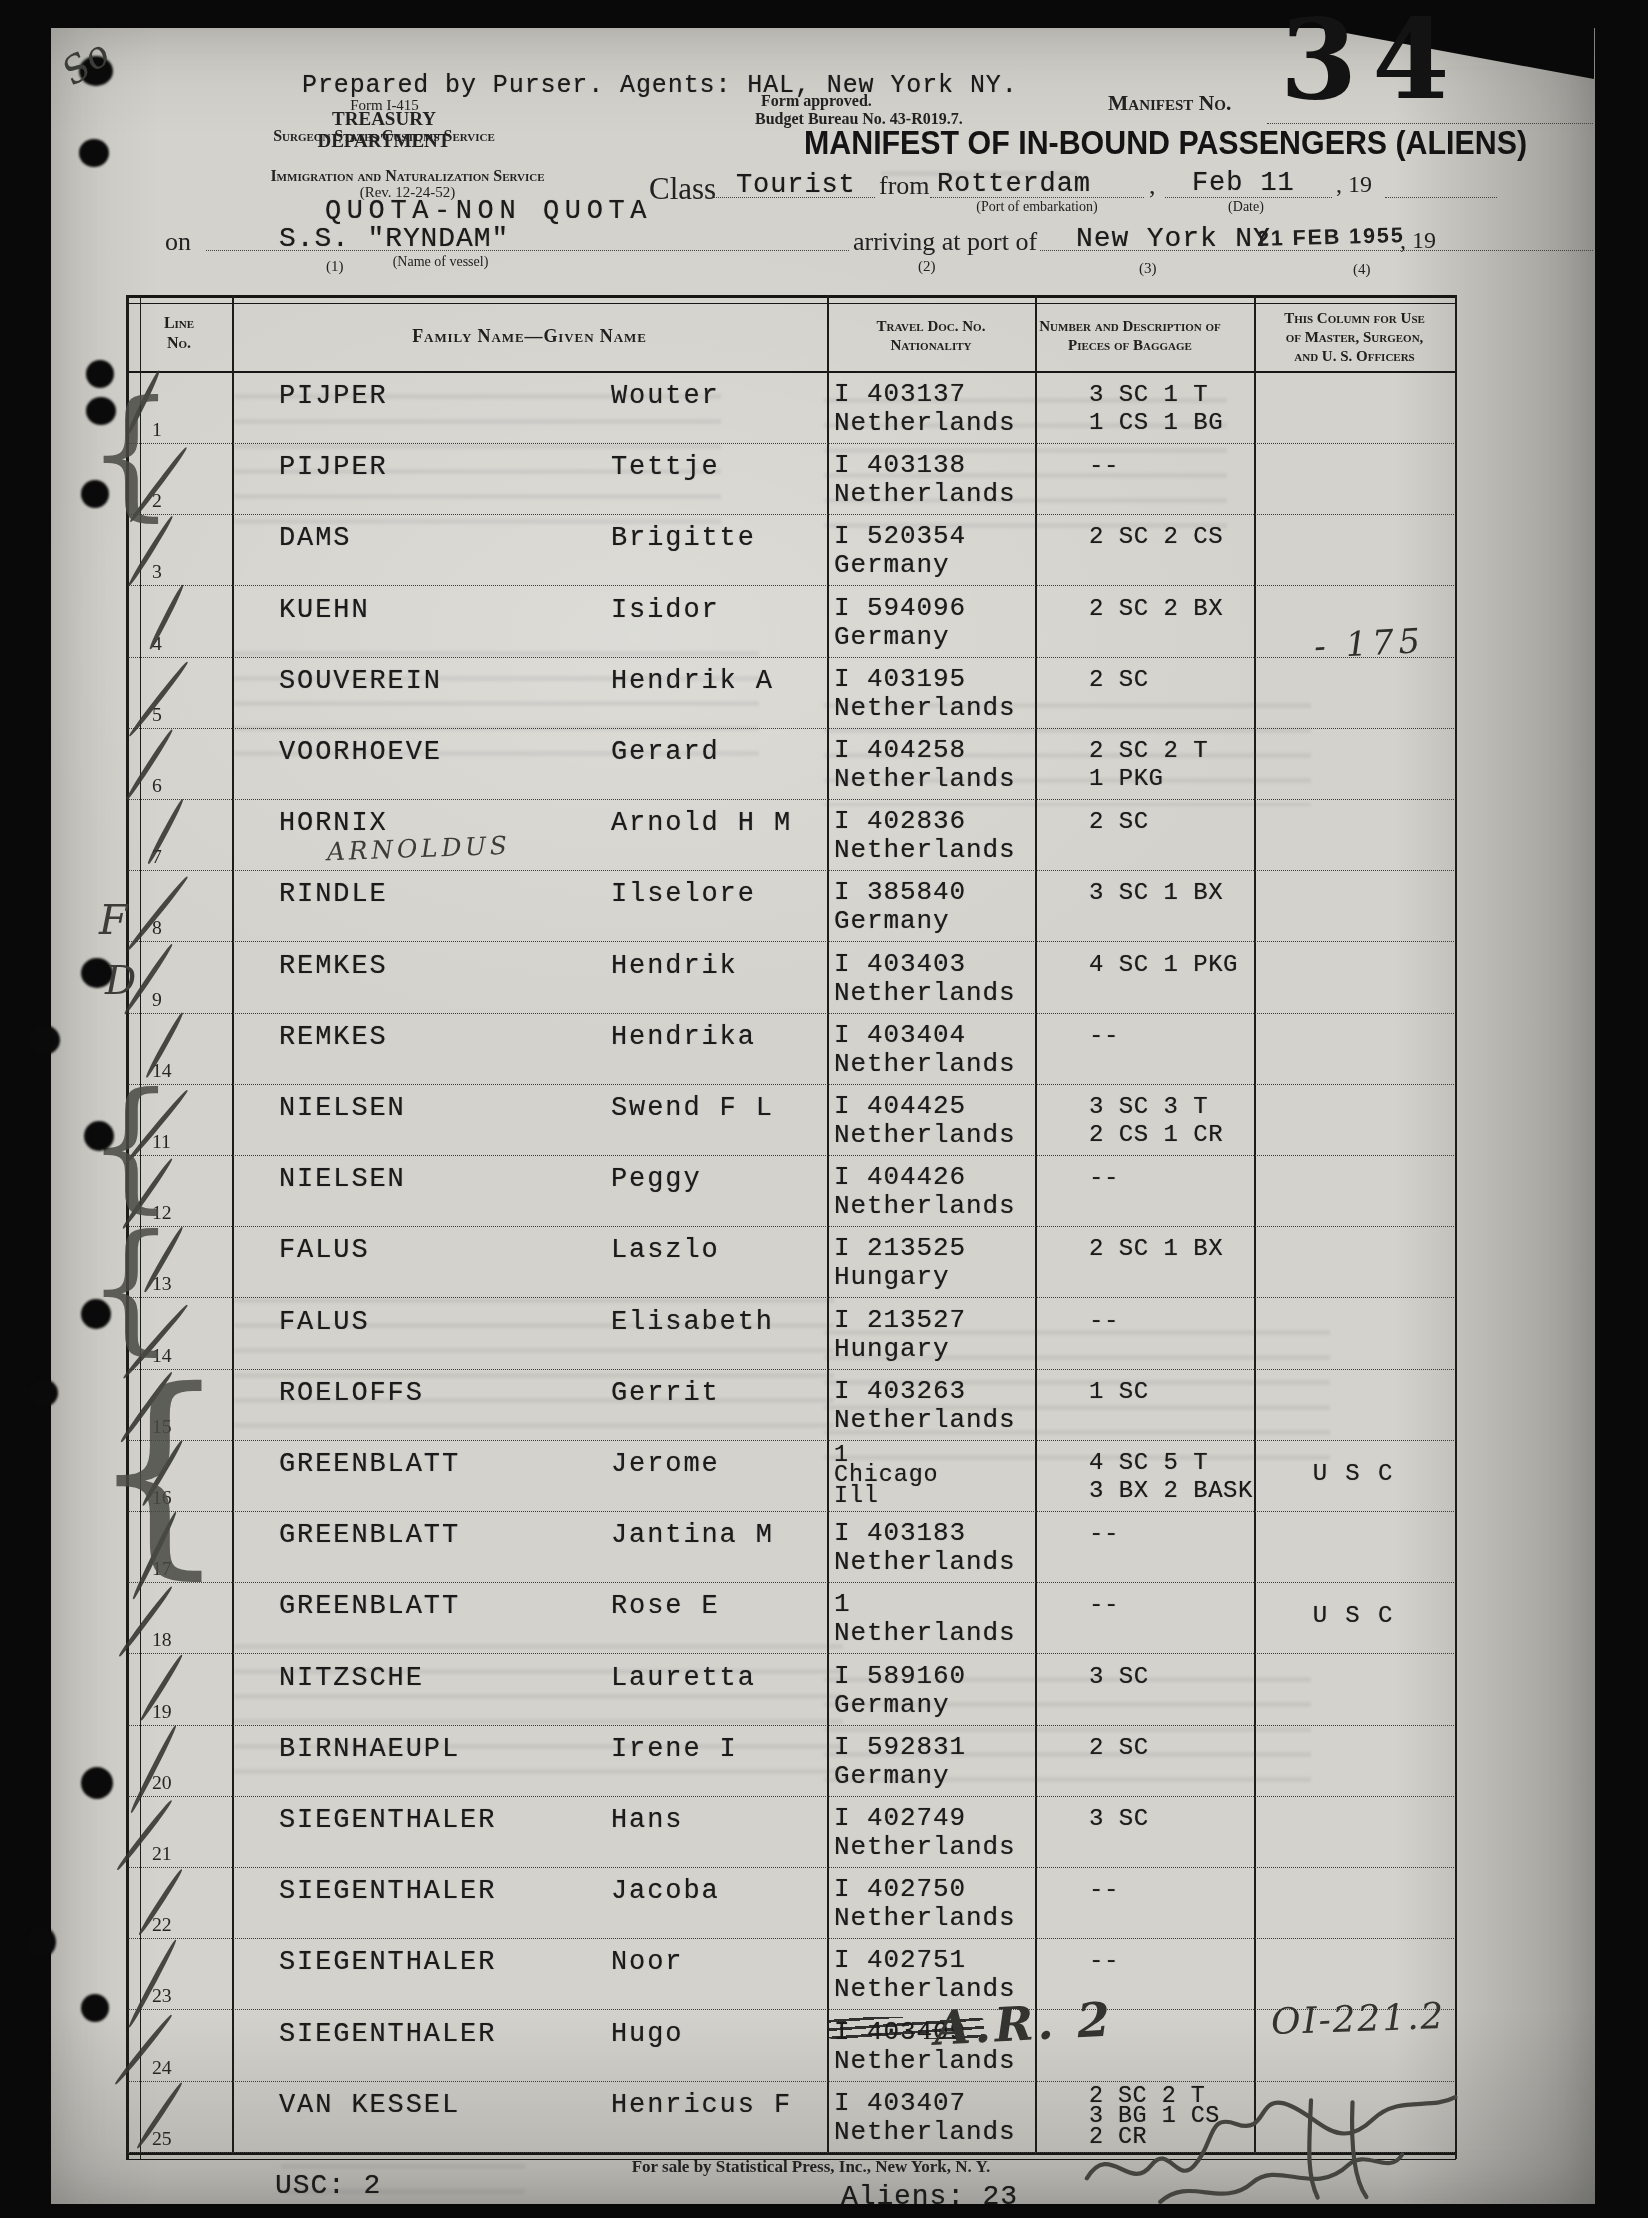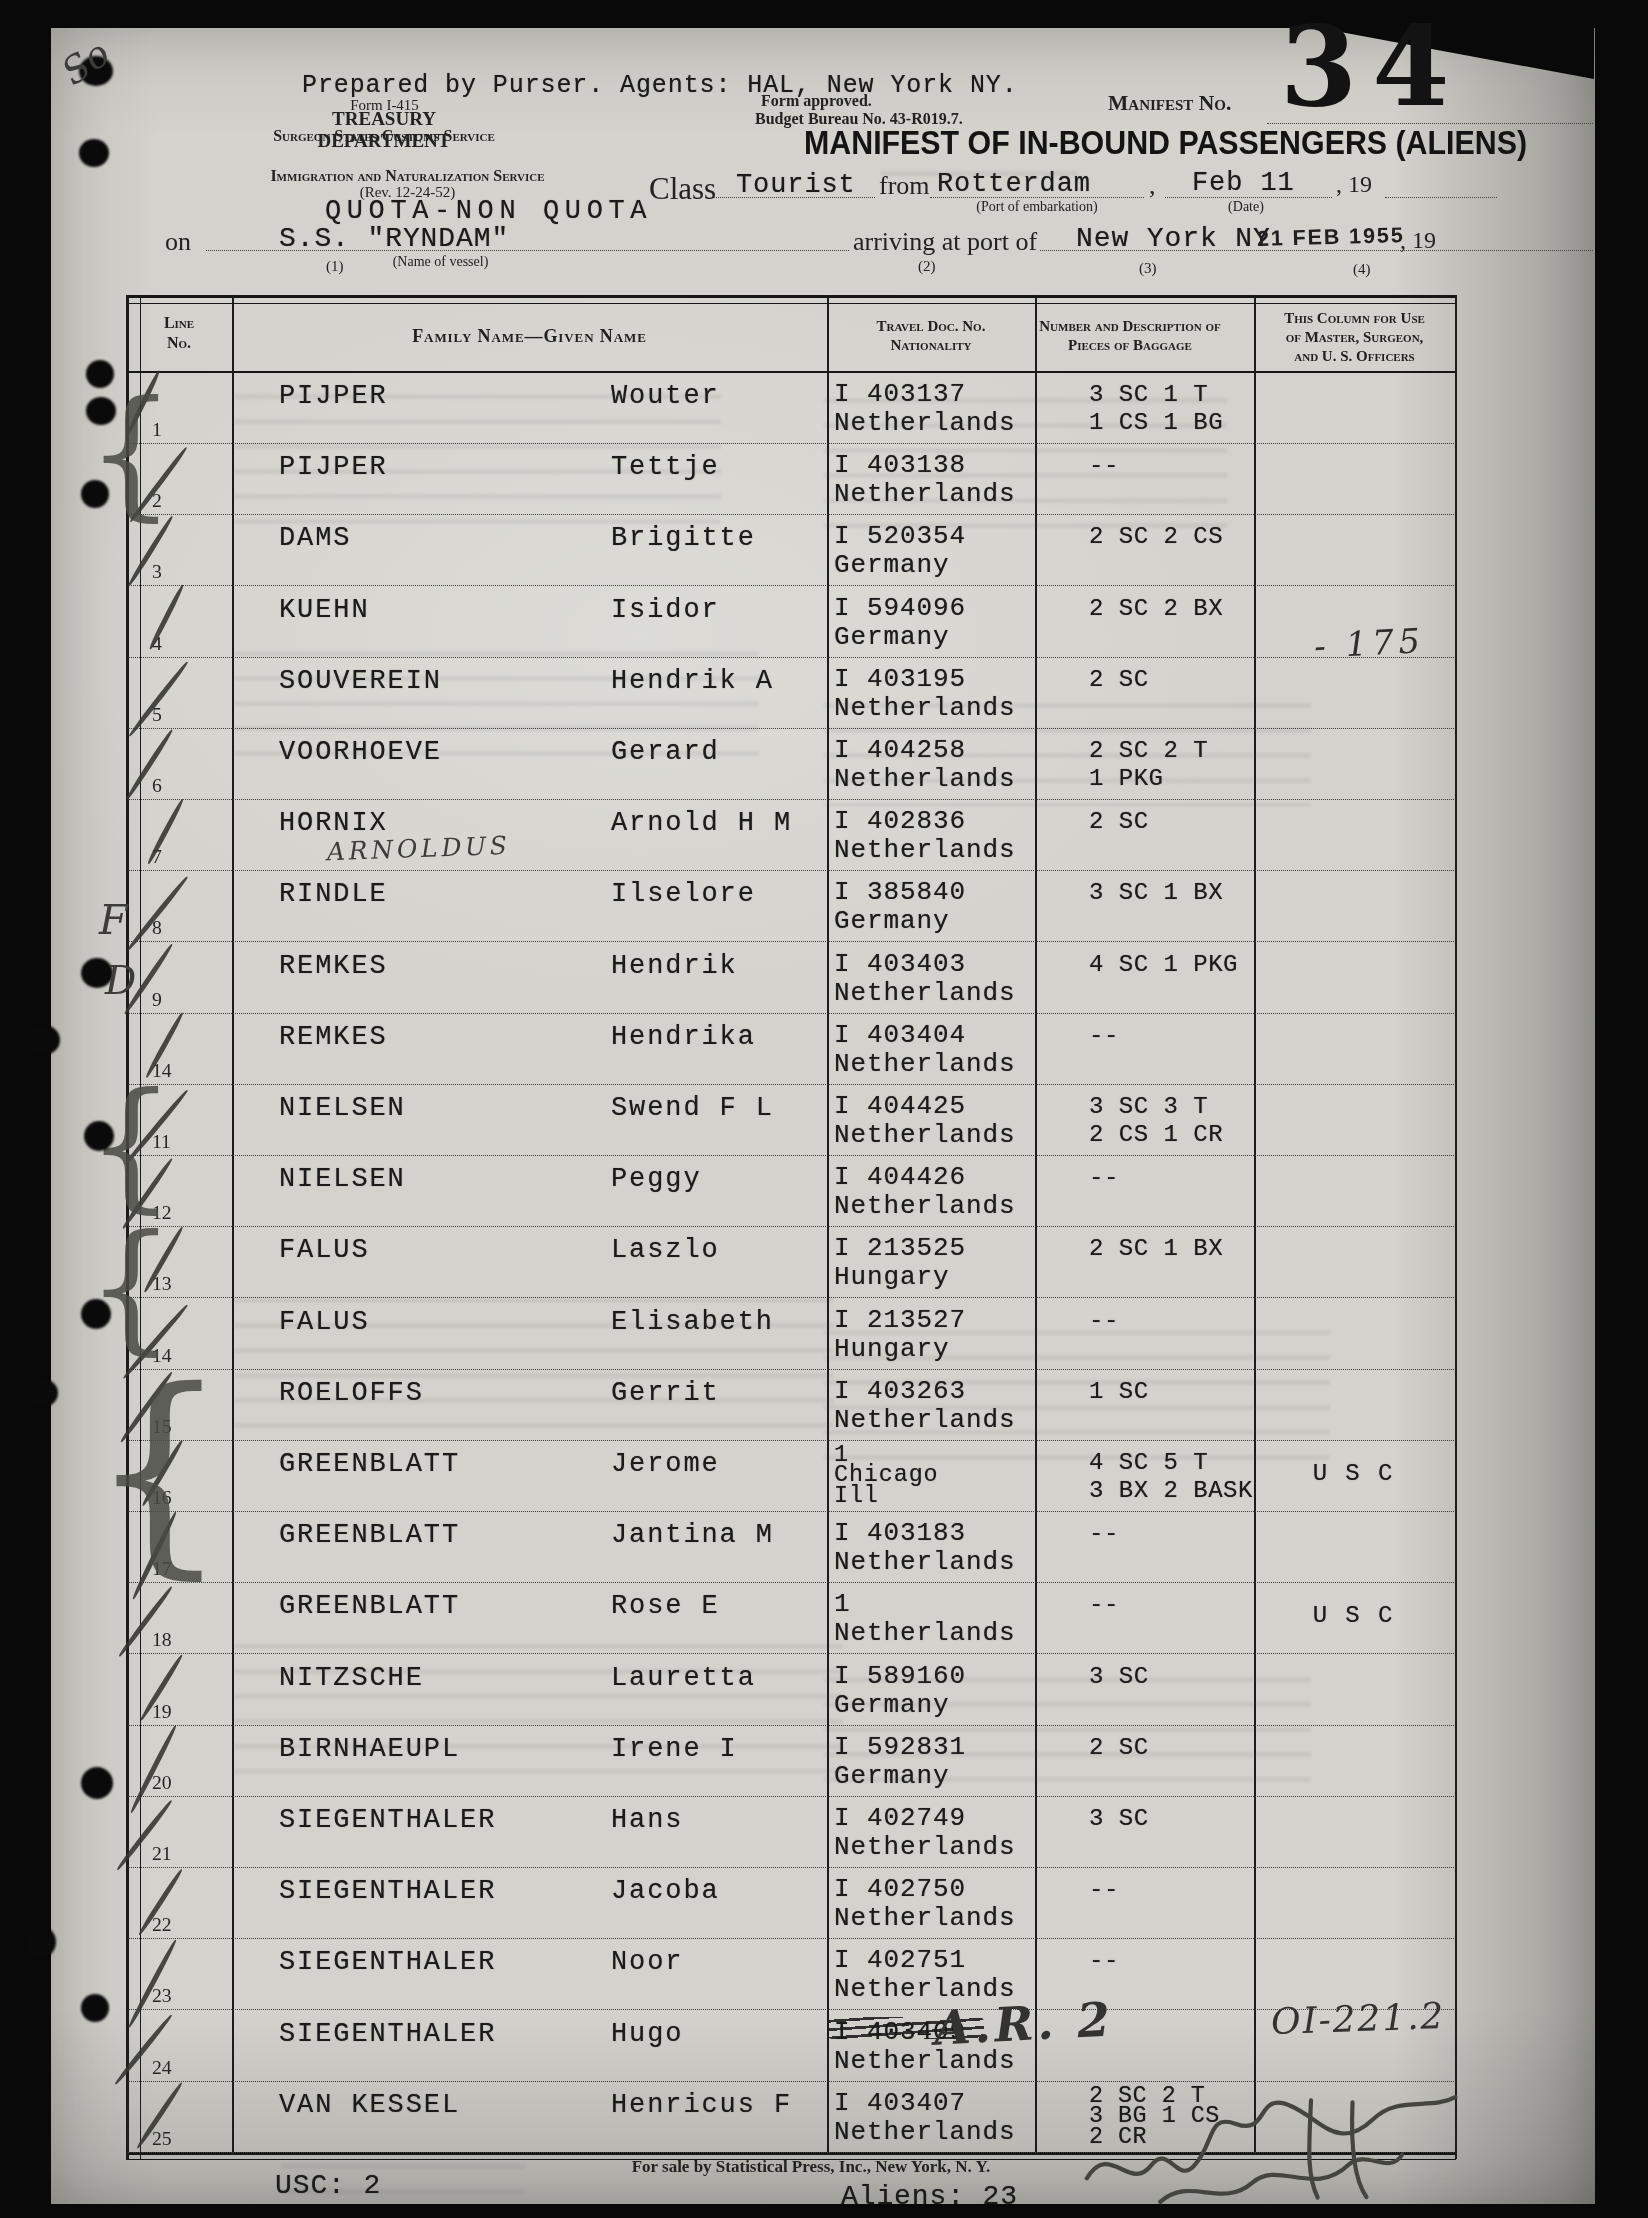--- a/index.html
+++ b/index.html
@@ -61,21 +61,21 @@
 
   <div class="abs typed" style="left:302px;top:71px;font-size:25px;">Prepared by Purser.  Agents: HAL, New York NY.</div>
   <div class="abs printed center" style="left:319px;top:97px;width:131px;font-size:15px;">Form I-415</div>
   <div class="abs printed bold" style="left:761px;top:92px;font-size:16px;">Form approved.</div>
   <div class="abs printed bold" style="left:755px;top:110px;font-size:16px;">Budget Bureau No. 43-R019.7.</div>
   <div class="abs printed bold center" style="left:277px;top:108px;width:214px;font-size:19px;">TREASURY DEPARTMENT</div>
   <div class="abs printed bold sc center" style="left:264px;top:127px;width:240px;font-size:16px;">Surgeon States Customs Service</div>
 
   <div class="abs printed sc bold" style="left:1108px;top:91px;font-size:21.5px;">Manifest No.</div>
   <div class="dotline" style="left:1267px;top:123px;width:326px;"></div>
-  <div class="abs bignum" style="left:1280px;top:11px;">34</div>
+  <div class="abs bignum" style="left:1280px;top:4px;">34</div>
 
   <div class="abs printed bold sc center" style="left:237px;top:167px;width:341px;font-size:16px;">Immigration and Naturalization Service</div>
   <div class="abs printed center" style="left:237px;top:184px;width:341px;font-size:15px;">(Rev. 12-24-52)</div>
 
   <div class="abs title" style="left:804px;top:124px;font-size:33px;">MANIFEST OF IN-BOUND PASSENGERS (ALIENS)</div>
   <div class="abs typed" style="left:325px;top:196px;font-size:27px;letter-spacing:5.6px;">QUOTA-NON QUOTA</div>
 
   <div class="abs printed" style="left:649px;top:171px;font-size:31px;">Class</div>
   <div class="dotline" style="left:714px;top:197px;width:161px;"></div>
   <div class="abs typed" style="left:736px;top:170px;font-size:27px;">Tourist</div>

